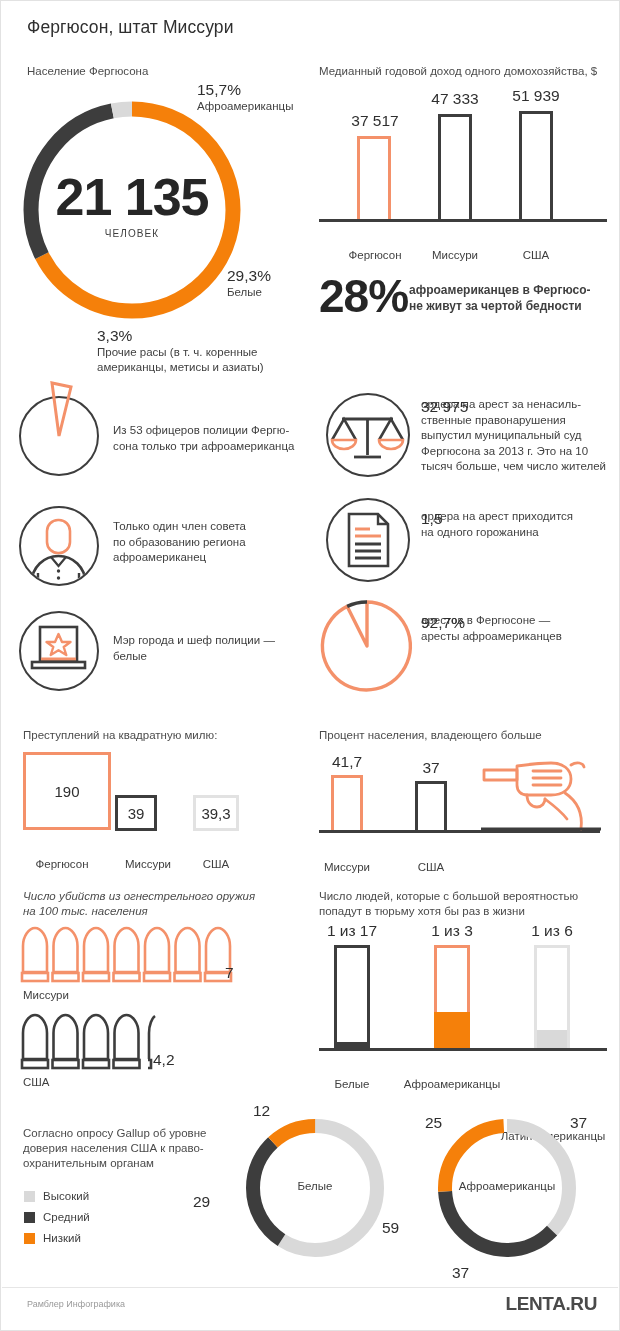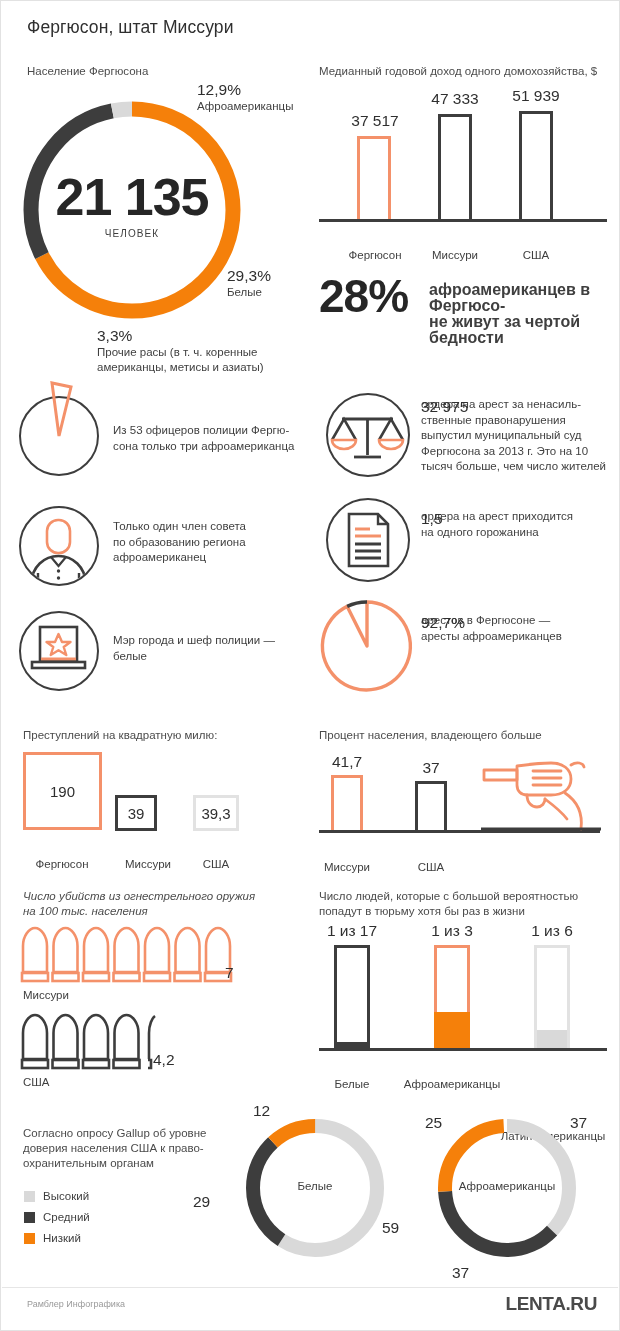--- a/index.html
+++ b/index.html
@@ -43,21 +43,21 @@
   .lbl-sm  { font-size: 11.5px; color: #3f3f3f; line-height: 14.5px; }
 
   
   .axis { position: absolute; background: #3d3d3d; height: 3px; }
   .bar  { position: absolute; background: #fff; }
   .barlabel { position: absolute; text-align: center; font-size: 11.5px; color: #3f3f3f; margin-top: 21px; }
   .barvalue { position: absolute; text-align: center; font-size: 15.5px; color: #2f2f2f; }
 
   
   #pct28 { left: 318px; top: 268px; font-size: 46px; font-weight: 700; color: #262626; letter-spacing: -1px; }
-  #pct28txt { left: 428px; top: 281px; font-size: 16px; line-height: 16px; color: #3f3f3f; font-weight: 700; }
+  #pct28txt { left: 408px; top: 281px; font-size: 12px; line-height: 16px; color: #3f3f3f; font-weight: 700; }
 
   
   .icon-circle {
     position: absolute;
     border: 2.5px solid #3d3d3d;
     border-radius: 50%;
     background: #fff;
   }
   .icon-text { position: absolute; font-size: 11.5px; line-height: 15.5px; color: #3f3f3f; }
   .icon-num  { position: absolute; font-size: 15.5px; color: #2f2f2f; line-height: 19px; }
@@ -95,21 +95,21 @@
 
       <circle cx="115" cy="115" r="101" fill="none" stroke="#3d3d3d" stroke-width="15" stroke-dasharray="186.0 876.6" stroke-dashoffset="-427.8" transform="rotate(-90 115 115)"></circle>
 
       <circle cx="115" cy="115" r="101" fill="none" stroke="#d9d9d9" stroke-width="15" stroke-dasharray="20.9 1041.7" stroke-dashoffset="-613.8" transform="rotate(-90 115 115)"></circle>
     </svg>
     <div class="donut-center-num" style="top:72px; font-size:52px; letter-spacing:-1px;">21 135</div>
     <div class="donut-center-sub" style="top:133px;">ЧЕЛОВЕК</div>
   </div>
 
   <div class="abs" style="left:196px; top:80px;">
-    <div class="lbl-big">12,9%</div>
+    <div class="lbl-big">15,7%</div>
     <div class="lbl-sm">Афроамериканцы</div>
   </div>
 
   <div class="abs" style="left:226px; top:266px;">
     <div class="lbl-big">29,3%</div>
     <div class="lbl-sm">Белые</div>
   </div>
 
   <div class="abs" style="left:96px; top:326px;">
     <div class="lbl-big">3,3%</div>
@@ -235,21 +235,21 @@
     <div style="font-size:11.5px; line-height:15.5px; color:#3f3f3f;">
       <div>арестов в Фергюсоне —</div>
       <div>аресты афроамериканцев</div>
     </div>
   </div>
 
   <div class="abs" style="left:22px; top:724px;">
     <span class="sec-title">Преступлений на квадратную милю:</span>
   </div>
 
-  <div class="sqbox" style="left:22px; top:751px; width:79px; height:78px; border:3px solid #f4916a;">
+  <div class="sqbox" style="left:22px; top:751px; width:88px; height:78px; border:3px solid #f4916a;">
     <span class="sqval">190</span>
   </div>
   <div class="sqbox" style="left:114px; top:794px; width:42px; height:36px; border:3px solid #3d3d3d;">
     <span class="sqval">39</span>
   </div>
   <div class="sqbox" style="left:192px; top:794px; width:46px; height:36px; border:3px solid #e2e2e2;">
     <span class="sqval">39,3</span>
   </div>
 
   <div class="barlabel" style="left:13px; top:836px; width:96px;">Фергюсон</div>

